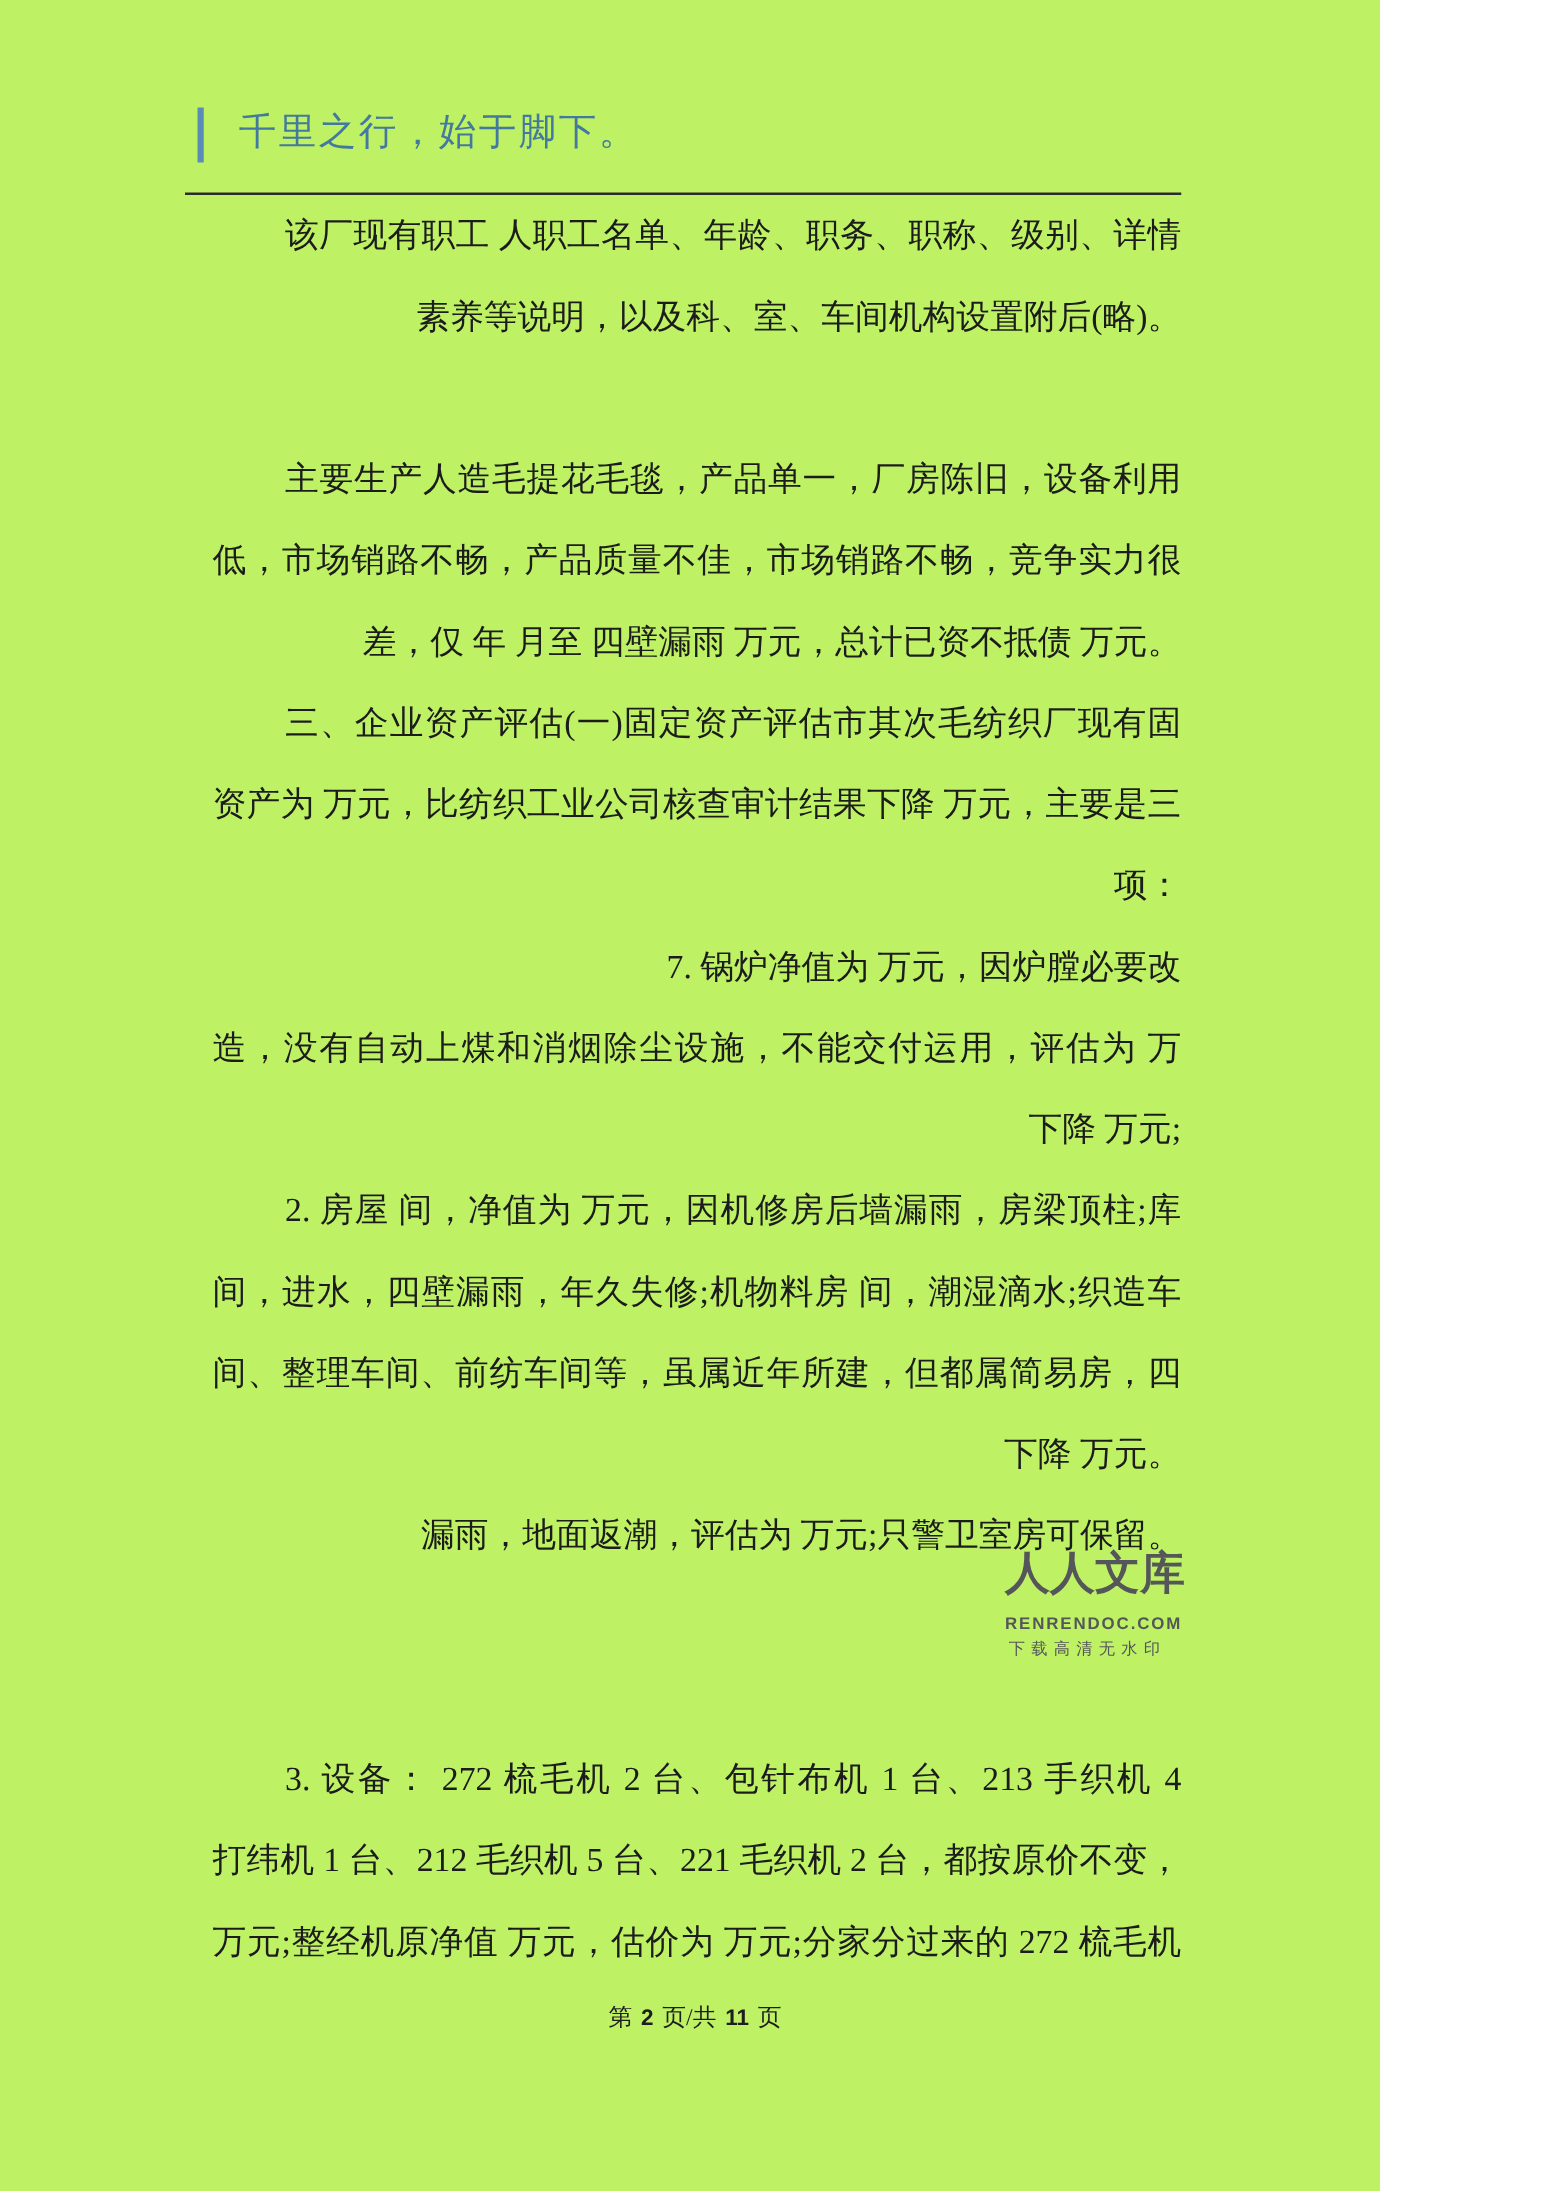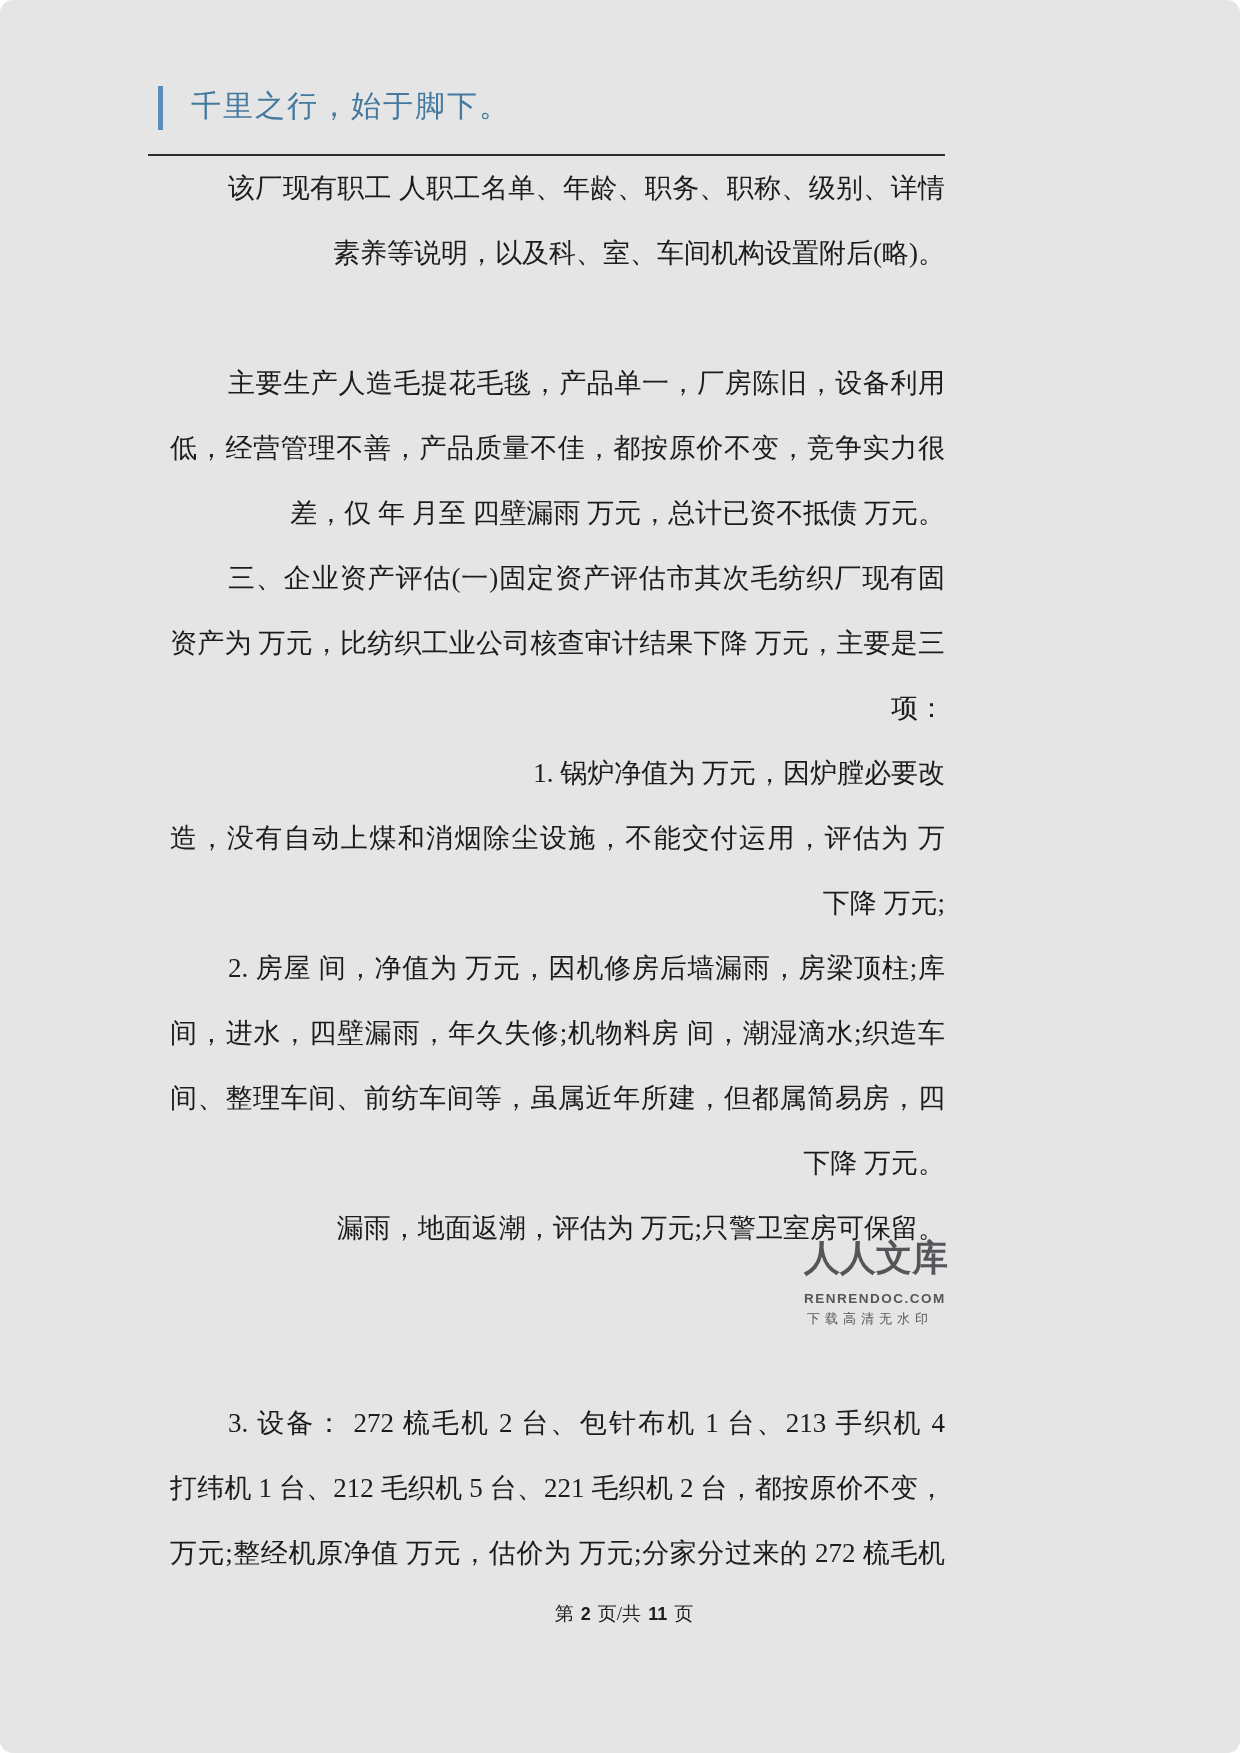--- a/index.html
+++ b/index.html
@@ -1,19 +1,18 @@
 <!DOCTYPE html>
 <html style="--accent: #5b8cb8; --slogan: #44799f; --ink: #1c1c1c; --watermark: #55565a;"><head>
 <meta charset="utf-8">
 <style>
   html,body{margin:0;padding:0;background:#ffffff;}
   .page{
-    position:relative;width:1240px;height:1753px;background:#e5e5e5;overflow:hidden;
+    position:relative;width:1104px;height:1753px;background:#bef264;overflow:hidden;
     font-family:"Liberation Serif","DejaVu Serif",serif;
-    border-radius:13px;
   }
   
   .accent-bar{position:absolute;left:158px;top:86px;width:5px;height:44px;background:var(--accent,#5b8cb8);}
   .slogan{
     position:absolute;left:191px;top:84px;height:44px;line-height:44px;
     font-size:30px;letter-spacing:2px;color:var(--slogan,#44799f);
     font-weight:500;white-space:nowrap;
   }
   .divider{position:absolute;left:148px;top:154px;width:797px;height:2px;background:#2c2c2c;}
   
@@ -52,26 +51,26 @@
 
   <div class="accent-bar"></div>
   <div class="slogan">千里之行，始于脚下。</div>
   <div class="divider"></div>
 
   <div class="doc">
       <div class="line indent fill">该厂现有职工 人职工名单、年龄、职务、职称、级别、详情与</div>
       <div class="line">素养等说明，以及科、室、车间机构设置附后(略)。</div>
       <div class="line blank">&nbsp;</div>
       <div class="line indent fill">主要生产人造毛提花毛毯，产品单一，厂房陈旧，设备利用率</div>
-      <div class="line fill">低，经营管理不善，产品质量不佳，都按原价不变，竞争实力很</div>
+      <div class="line fill">低，市场销路不畅，产品质量不佳，市场销路不畅，竞争实力很</div>
       <div class="line">差，仅 年 月至 四壁漏雨 万元，总计已资不抵债 万元。</div>
       <div class="line indent fill">三、企业资产评估(一)固定资产评估市其次毛纺织厂现有固定</div>
       <div class="line fill">资产为 万元，比纺织工业公司核查审计结果下降 万元，主要是三</div>
       <div class="line">项：</div>
-      <div class="line indent">1. 锅炉净值为 万元，因炉膛必要改</div>
+      <div class="line indent">7. 锅炉净值为 万元，因炉膛必要改</div>
       <div class="line fill">造，没有自动上煤和消烟除尘设施，不能交付运用，评估为 万元，</div>
       <div class="line">下降 万元;</div>
       <div class="line indent fill">2. 房屋 间，净值为 万元，因机修房后墙漏雨，房梁顶柱;库房</div>
       <div class="line fill">间，进水，四壁漏雨，年久失修;机物料房 间，潮湿滴水;织造车</div>
       <div class="line fill">间、整理车间、前纺车间等，虽属近年所建，但都属简易房，四壁</div>
       <div class="line indent">下降 万元。</div>
       <div class="line">漏雨，地面返潮，评估为 万元;只警卫室房可保留。</div>
       <div class="line blank">&nbsp;</div>
       <div class="line blank">&nbsp;</div>
       <div class="line indent fill">3. 设备： 272 梳毛机 2 台、包针布机 1 台、213 手织机 4 台、</div>

